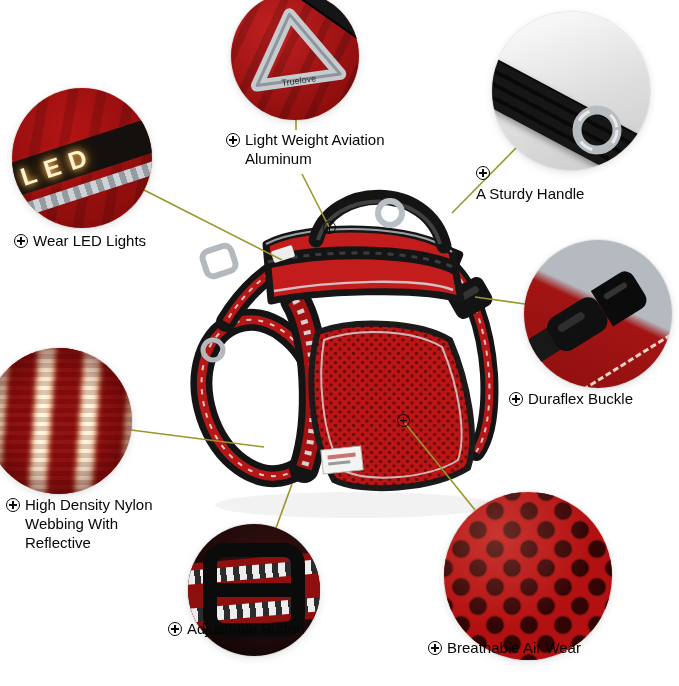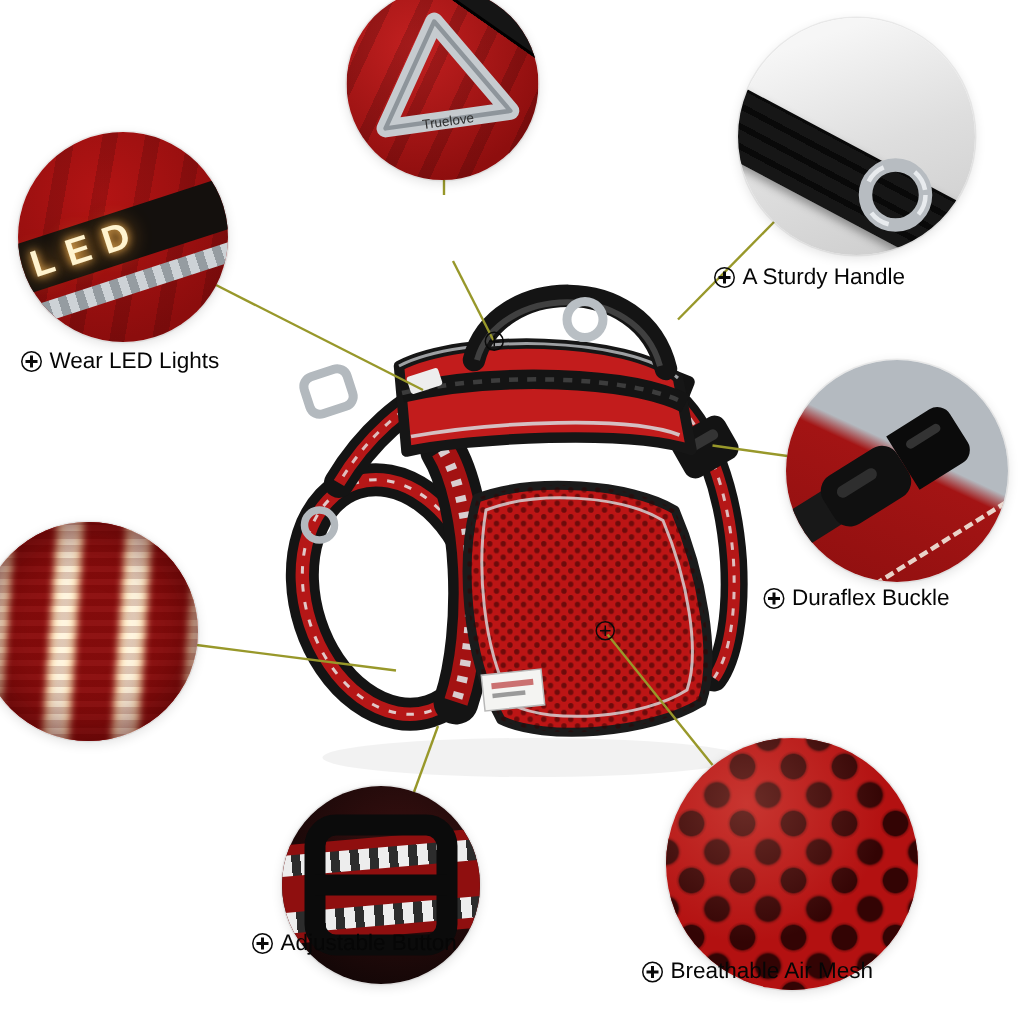--- a/index.html
+++ b/index.html
@@ -16,21 +16,21 @@
          font-size:15px;line-height:1.25;color:#060606;white-space:nowrap;}
   .label .txtcol .line{display:block;}
   
   .plus{box-sizing:border-box;display:inline-block;width:14px;height:14px;flex:none;
         border:1.6px solid #0a0a0a;border-radius:50%;position:relative;margin-top:2px;background:transparent;}
   .plus::before{content:"";position:absolute;top:2px;bottom:2px;left:50%;width:1.6px;margin-left:-0.8px;background:#0a0a0a;}
   .plus::after{content:"";position:absolute;left:2px;right:2px;top:50%;height:1.6px;margin-top:-0.8px;background:#0a0a0a;}
   .marker{position:absolute;width:13px;height:13px;z-index:3;margin-top:0;}
   
   #l-aluminum{left:226px;top:131px;}
-  #l-handle{left:476px;top:176px;}
+  #l-handle{left:476px;top:164px;flex-direction:column;}
   #l-led{left:14px;top:232px;text-align:right;}
   #l-buckle{left:509px;top:390px;text-align:right;}
   #l-webbing{left:6px;top:496px;}
   #l-adjust{left:168px;top:620px;}
   #l-mesh{left:428px;top:639px;}
   
   #c-aluminum{left:231px;top:-8px;width:128px;height:128px;}
   #c-handle{left:492px;top:12px;width:158px;height:158px;}
   #c-led{left:12px;top:88px;width:140px;height:140px;}
   #c-buckle{left:524px;top:240px;width:148px;height:148px;}
@@ -235,20 +235,27 @@
     <svg class="fill" viewBox="0 0 132 132">
       <rect x="22" y="26" width="88" height="80" rx="14" fill="none" stroke="#0b0b0b" stroke-width="14"></rect>
       <rect x="22" y="59" width="88" height="14" fill="#0b0b0b"></rect>
     </svg>
   </div>
 
   <div class="callout" id="c-mesh">
     <div class="fill mesh-bg"></div>
   </div>
 
+  <div class="label" id="l-aluminum">
+    <span class="plus"></span>
+    <span class="txtcol">
+      <span class="line">Light Weight Aviation</span>
+      <span class="line">Aluminum</span>
+    </span>
+  </div>
 
   <div class="label" id="l-handle">
     <span class="plus"></span>
     <span class="txtcol">
       <span class="line">A Sturdy Handle</span>
     </span>
   </div>
 
   <div class="label" id="l-led">
     <span class="plus"></span>
@@ -257,28 +264,36 @@
     </span>
   </div>
 
   <div class="label" id="l-buckle">
     <span class="plus"></span>
     <span class="txtcol">
       <span class="line">Duraflex Buckle</span>
     </span>
   </div>
 
+  <div class="label" id="l-webbing">
+    <span class="plus"></span>
+    <span class="txtcol">
+      <span class="line">High Density Nylon</span>
+      <span class="line">Webbing With</span>
+      <span class="line">Reflective</span>
+    </span>
+  </div>
 
   <div class="label" id="l-adjust">
     <span class="plus"></span>
     <span class="txtcol">
       <span class="line">Adjustable Button</span>
     </span>
   </div>
 
   <div class="label" id="l-mesh">
     <span class="plus"></span>
     <span class="txtcol">
-      <span class="line">Breathable Air Mesh</span>
+      <span class="line">Breathable Air Wear</span>
     </span>
   </div>
 
 </div>
 
 </body></html>

